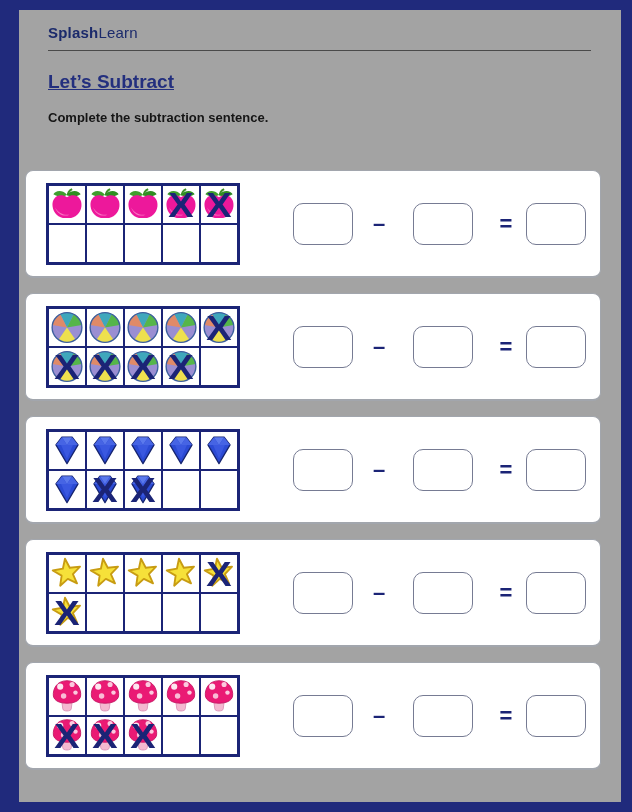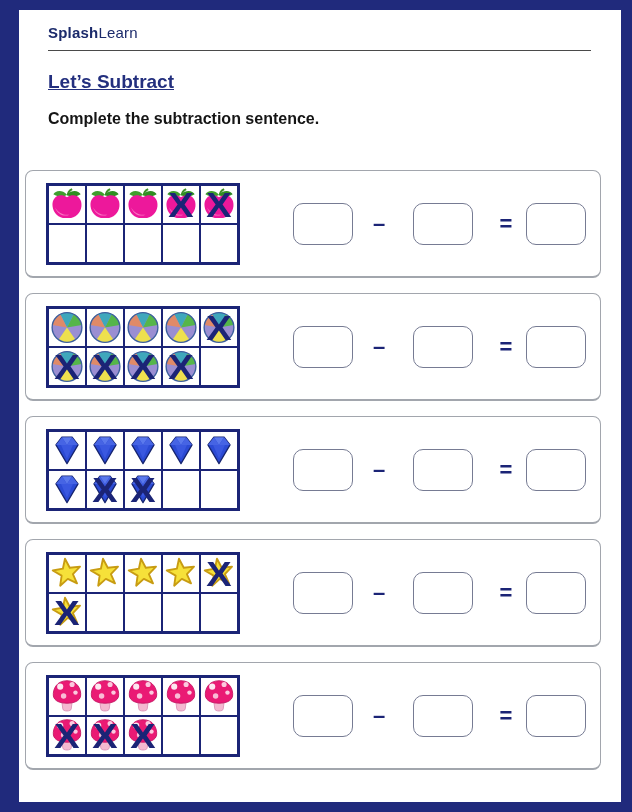--- a/index.html
+++ b/index.html
@@ -5,29 +5,29 @@
   * { margin:0; padding:0; box-sizing:border-box; }
   html,body { width:632px; height:812px; }
   body {
     background:#202a7c;
     font-family:"Liberation Sans", sans-serif;
     position:relative;
     overflow:hidden;
   }
   .page {
     position:absolute; left:19px; top:10px; width:602px; height:792px;
-    background:#ffffff;
+    background:#a3a3a3;
   }
   .header { padding:14px 30px 0 29px; }
   .logo { font-size:15px; color:#1b2a6b; letter-spacing:0.2px; }
   .logo b { font-weight:800; }
   .logo span.light { font-weight:400; }
   .divider { border:none; border-top:1px solid #4a4a4a; margin-top:9px; }
   .title { margin-top:20px; font-size:19px; font-weight:700; color:#232f7e;text-decoration:underline; }
-  .instruction { margin-top:17px; font-size:16px; font-weight:700; color:#151515; }
+  .instruction { margin-top:17px; font-size:13px; font-weight:700; color:#151515; }
 
   .bands { position:absolute; left:6px; top:160px; width:576px; }
   .band {
     position:relative; height:108px; margin-bottom:15px;
     border:1px solid #a2a6ad; border-bottom-width:2px; border-radius:8px;
     display:flex; align-items:center; background:#fff;
   }
   .tenframe {
     margin-left:20px;
     border:2px solid #1b2476;

